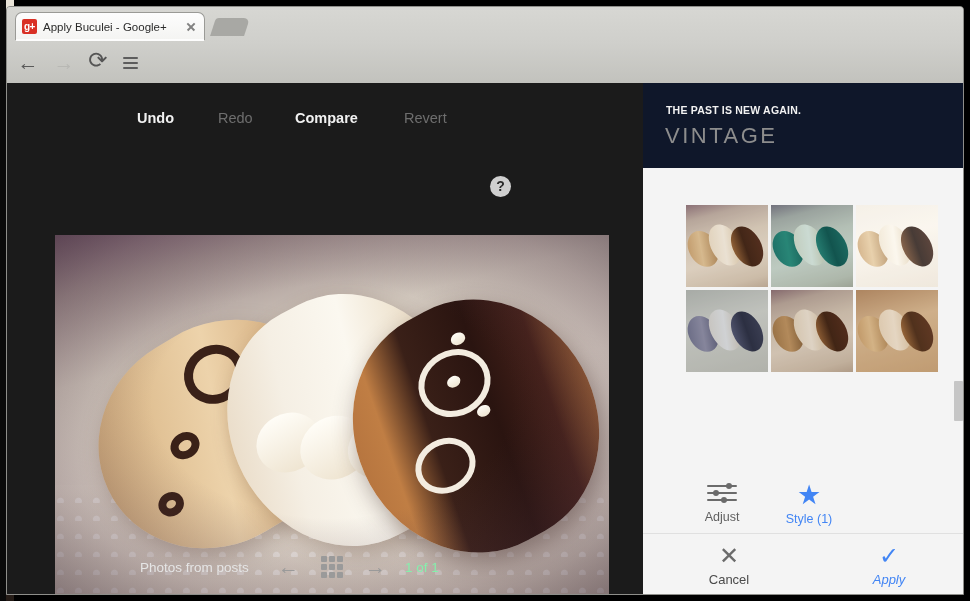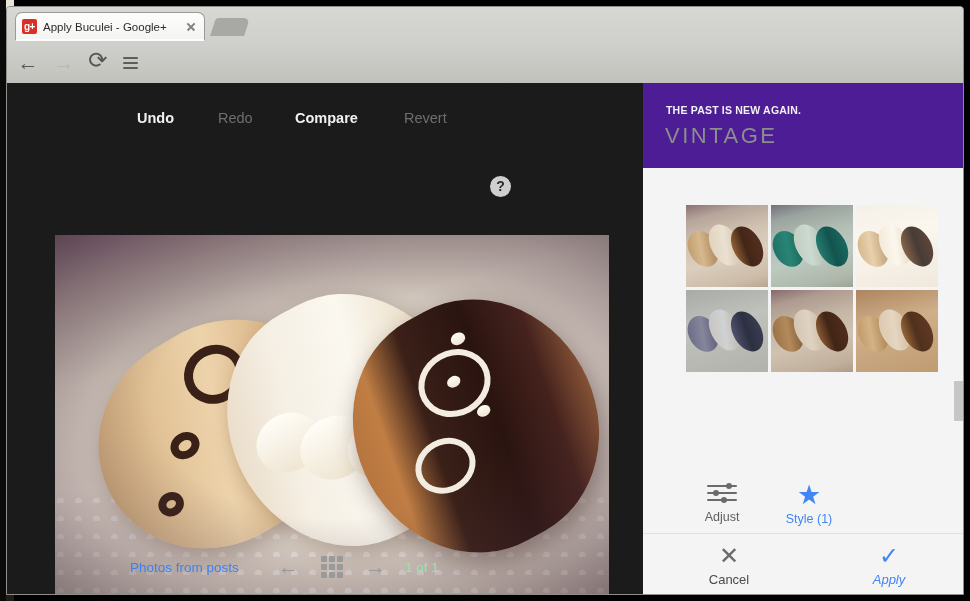--- a/index.html
+++ b/index.html
@@ -93,30 +93,30 @@
   .e3 { left:300px; top:66px; width:242px; height:250px; transform:rotate(-29deg);
         background:linear-gradient(100deg,#b1703c 0%,#c07e44 18%,#3a2018 34%,#2a1410 58%,#45211a 78%,#b5743f 100%);
         box-shadow:0 10px 24px rgba(60,35,28,.45); }
   .cream { position:absolute; background:linear-gradient(180deg,#fffdf7,#efe5d2); border-radius:50%; }
   .icing { position:absolute; border:6px solid #f3ece0; border-radius:50%; }
   .doily { position:absolute; left:0; bottom:0; width:100%; height:120px;
      background:radial-gradient(circle at 30% 90%, rgba(255,255,255,.5) 0 3px, transparent 4px) 0 0/18px 18px,
                 linear-gradient(180deg,rgba(232,224,212,.35),rgba(222,212,198,.7)); }
 
   .photonav { position:absolute; left:0; bottom:0; width:636px; height:58px; display:flex; align-items:center; }
-  .pn-label { position:absolute; left:123px; font-size:13.5px; color:#3b82f6; }
+  .pn-label { position:absolute; left:133px; font-size:13.5px; color:#e5e5e5; }
   .pn-arrow { position:absolute; font-size:21px; color:#9a9a9a; }
   .pn-grid { position:absolute; left:314px; width:22px; height:22px;
              display:grid; grid-template-columns:repeat(3,1fr); grid-template-rows:repeat(3,1fr); gap:2.5px; }
   .pn-grid span { background:#9a9a9a; border-radius:1px; }
   .pn-count { position:absolute; left:398px; font-size:13.5px; color:#86efac; }
 
   
   .panel { position:absolute; left:636px; top:0; width:322px; height:513px; background:#f4f4f4; }
-  .panel-head { position:absolute; left:0; top:0; width:100%; height:85px; background:#4c1d95; }
+  .panel-head { position:absolute; left:0; top:0; width:100%; height:85px; background:#0f172a; }
   .tagline { position:absolute; left:23px; top:21px; font-size:10.5px; font-weight:bold;
              color:#f2f2f2; letter-spacing:.2px; }
   .bigname { position:absolute; left:22px; top:40px; font-size:22px; color:#8d8d8d; letter-spacing:2.5px; }
 
   .thumbs { position:absolute; left:43px; top:122px; width:252px;
             display:grid; grid-template-columns:repeat(3,82px); grid-template-rows:repeat(2,82px); gap:3px; }
   .th { width:82px; height:82px; position:relative; overflow:hidden; background:#d8cfc2; }
   .th .mini { position:absolute; inset:0; }
   .mini-base { position:absolute; inset:0;
      background:linear-gradient(165deg,#8a7180 0%,#bdb0ab 16%,#ddd4c8 40%,#e9e1d6 62%,#d6cabb 88%,#c0b0a0 100%); }

